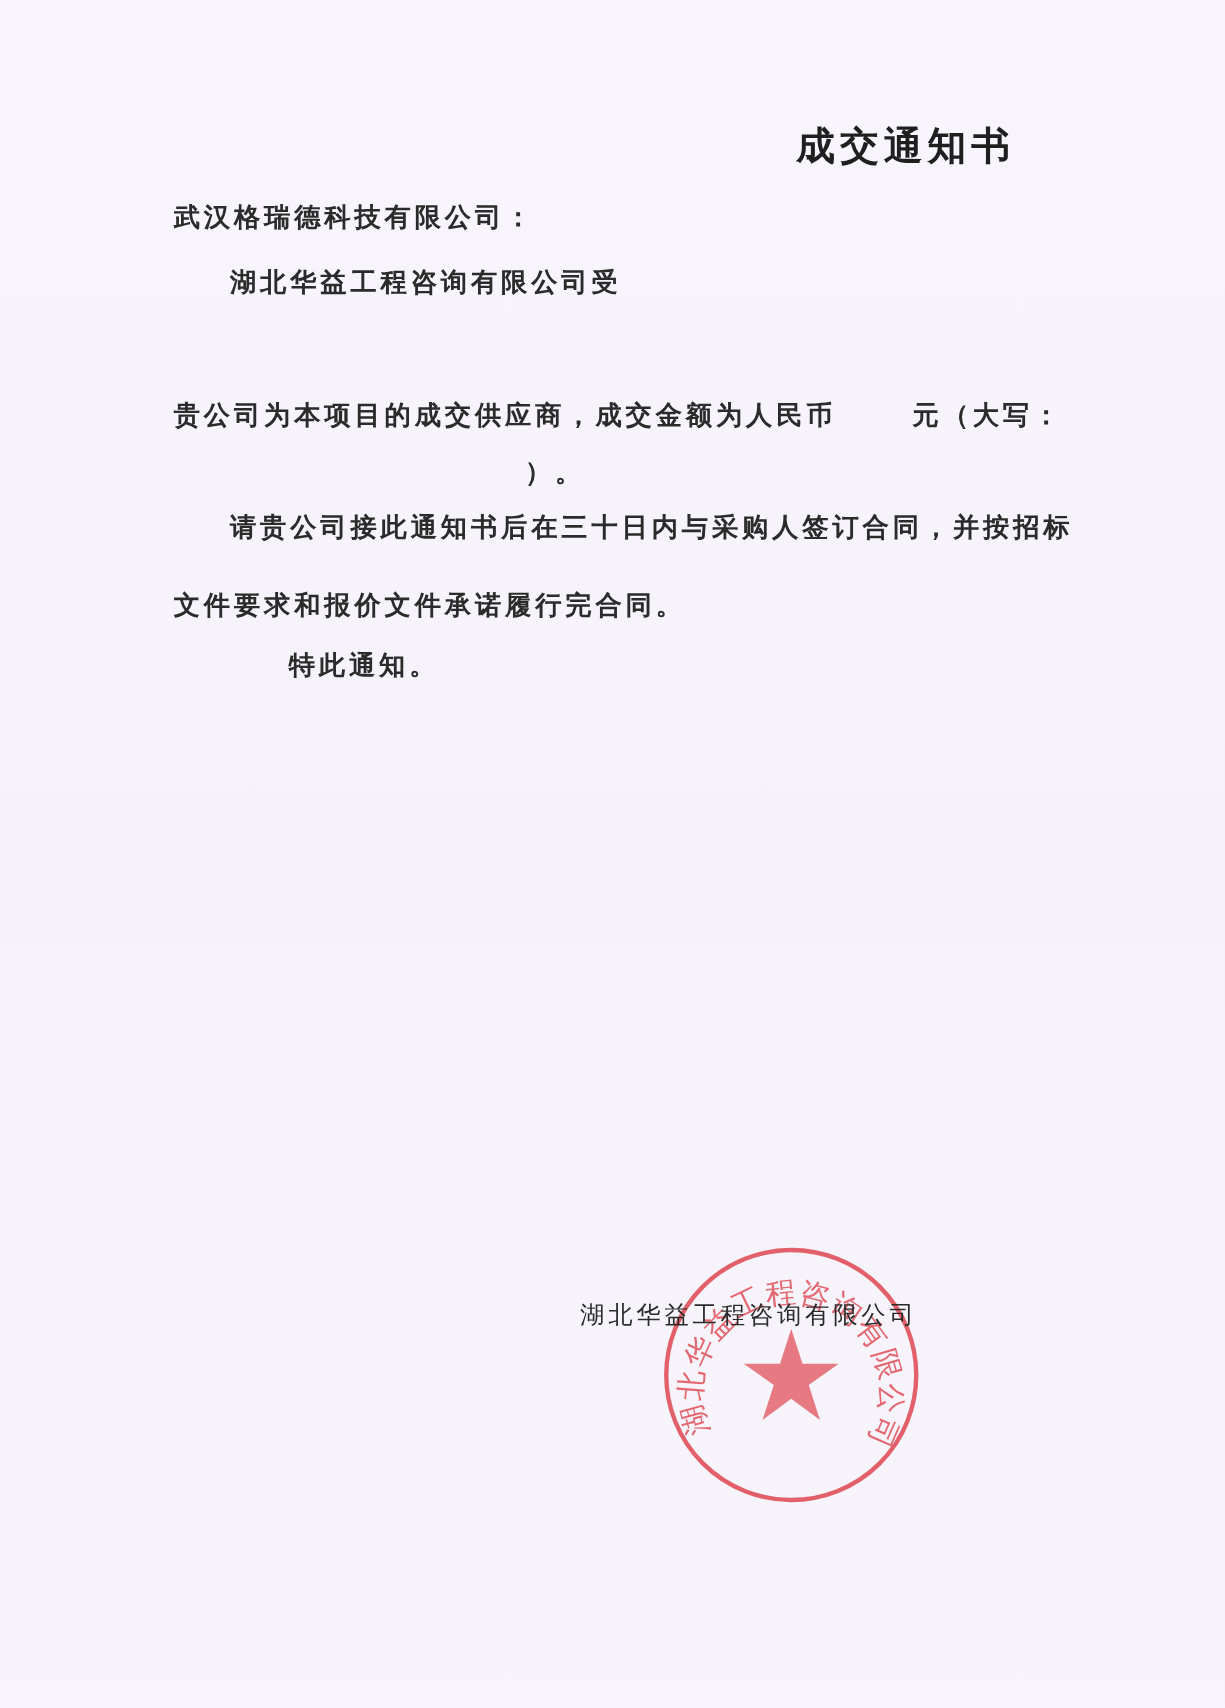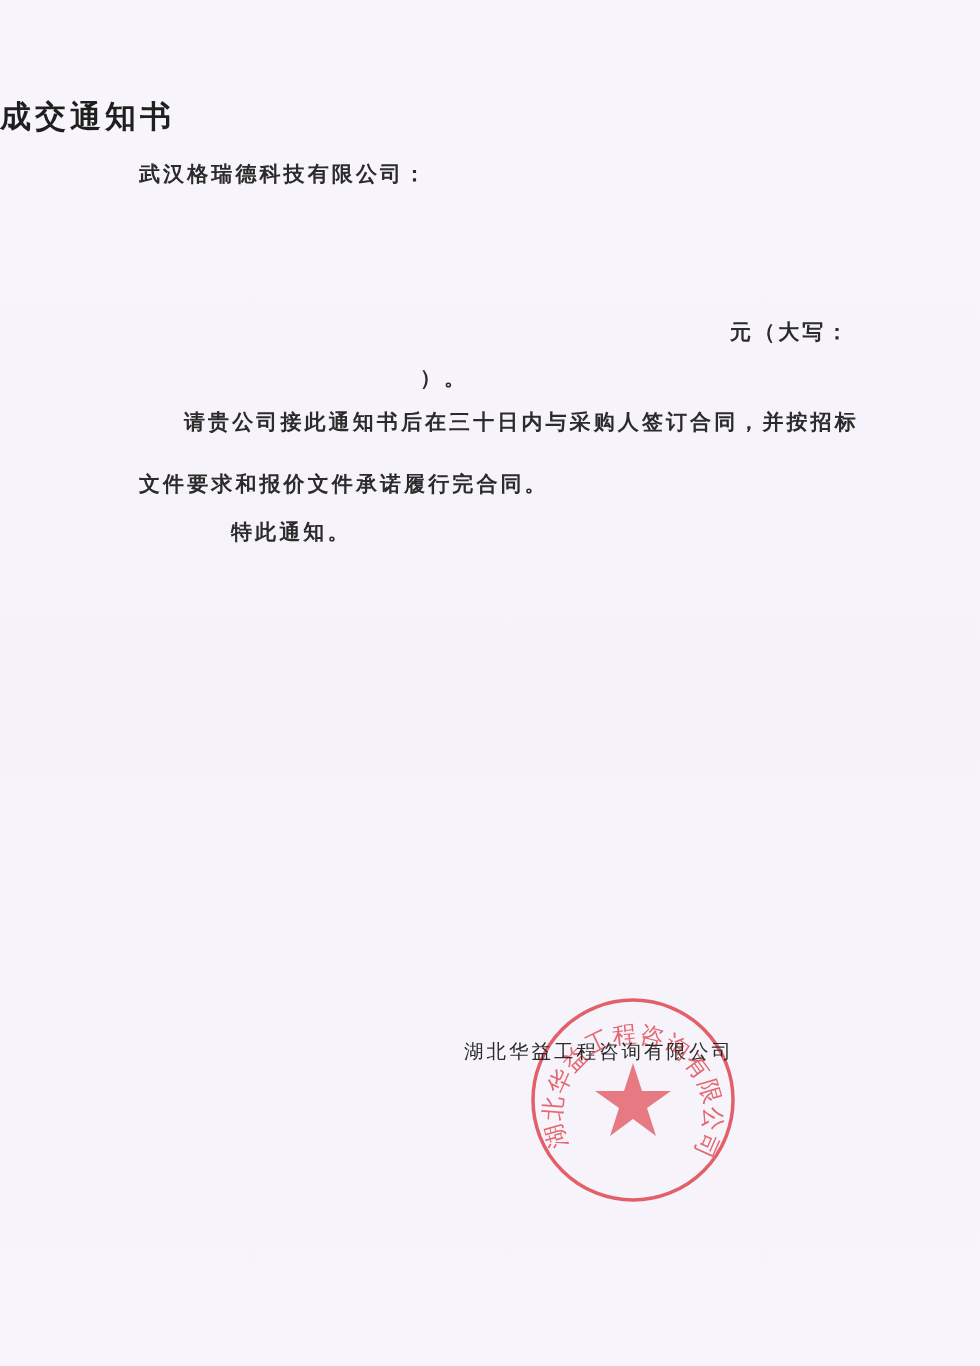--- a/index.html
+++ b/index.html
@@ -9,21 +9,21 @@
       font-family: "DejaVu Serif", "Liberation Serif", serif;
       color: #2a2a2a;
       position: relative;
     }
     .page {
       position: absolute; left: 0; top: 0; width: 980px; height: 1366px;
       background: linear-gradient(180deg, #f8f6fc 0%, #f5f3f9 50%, #f7f5fb 100%);
     }
     .title {
       position: absolute; top: 96px; left: 0; width: 812px;
-      text-align: left; font-size: 31px; letter-spacing: 4px;
+      text-align: right; font-size: 31px; letter-spacing: 4px;
       color: #1f1f1f; font-weight: bold;
     }
     .line {
       position: absolute; left: 139px; font-size: 21px; letter-spacing: 3.1px;
       white-space: nowrap; color: #2b2b2b; font-weight: bold;
     }
     .stamp {
       position: absolute; left: 528px; top: 995px; width: 210px; height: 210px;
     }
     .sig {
@@ -32,20 +32,22 @@
   </style>
 </head>
 <body>
 
 <div class="page">
 
   <div class="title">成交通知书</div>
 
   <div class="line" style="top:160px;">武汉格瑞德科技有限公司：</div>
 
+  <div class="line" style="top:212px; left:184px;">湖北华益工程咨询有限公司受</div>
+  <div class="line" style="top:318px;">贵公司为本项目的成交供应商，成交金额为人民币</div>
   <div class="line" style="top:318px; left:730px;">元（大写：</div>
   <div class="line" style="top:364px; left:420px;">）。</div>
 
   <div class="line" style="top:408px; left:184px;text-align:right;">请贵公司接此通知书后在三十日内与采购人签订合同，并按招标</div>
   <div class="line" style="top:470px;">文件要求和报价文件承诺履行完合同。</div>
 
   <div class="line" style="top:518px; left:184px;margin-left:47px;">特此通知。</div>
 
   <svg class="stamp" viewBox="0 0 210 210">
     <defs>

